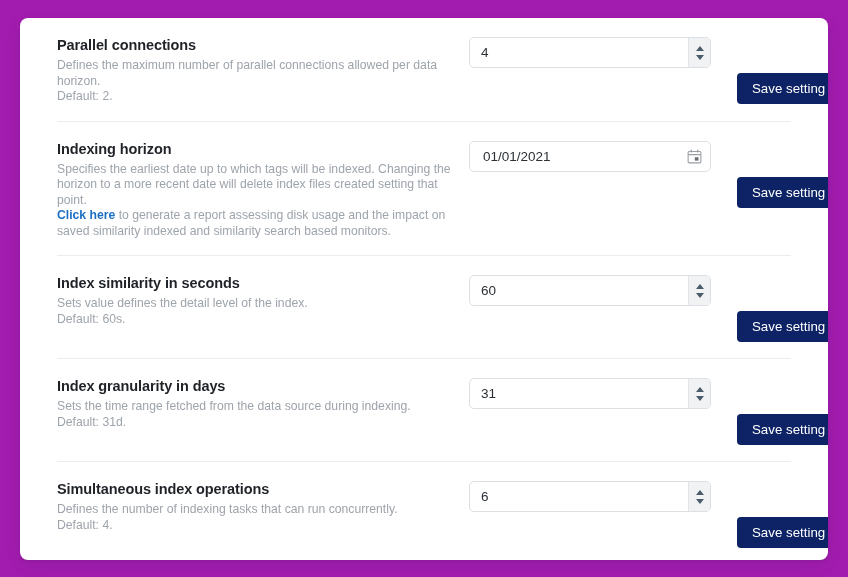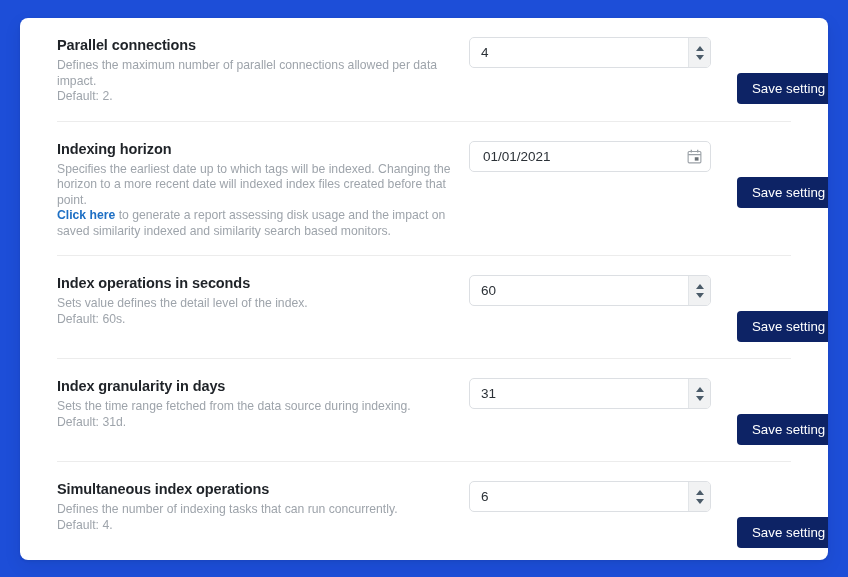--- a/index.html
+++ b/index.html
@@ -10,21 +10,21 @@
     height: 577px;
     background: #ffffff;
     font-family: "Liberation Sans", sans-serif;
     overflow: hidden;
   }
 
   #page {
     position: relative;
     width: 848px;
     height: 577px;
-    background: #1d4ed8;
+    background: #a21caf;
     padding-left: 9px;
   }
 
   .settings-card {
     position: absolute;
     left: 20px;
     top: 18px;
     width: 808px;
     height: 542px;
     background: #ffffff;
@@ -181,42 +181,42 @@
 <body>
 
 <div id="page">
   <div class="settings-card">
 
     <div class="setting-row">
       <div class="row-text">
         <div class="setting-title">Parallel connections</div>
         <div class="setting-desc">
           <span class="desc-line">Defines the maximum number of parallel connections allowed per data</span>
-          <span class="desc-line">impact.</span>
+          <span class="desc-line">horizon.</span>
           <span class="desc-line">Default: 2.</span>
         </div>
       </div>
       <div class="row-control">
         <div class="num-wrap">
           <input class="num-input" type="text" value="4" style="">
           <span class="spinner">
             <span class="spin-up"></span>
             <span class="spin-down"></span>
           </span>
         </div>
         <button class="save-btn">Save setting</button>
       </div>
     </div>
 
     <div class="setting-row">
       <div class="row-text">
         <div class="setting-title">Indexing horizon</div>
         <div class="setting-desc">
           <span class="desc-line">Specifies the earliest date up to which tags will be indexed. Changing the</span>
-          <span class="desc-line">horizon to a more recent date will indexed index files created before that</span>
+          <span class="desc-line">horizon to a more recent date will delete index files created setting that</span>
           <span class="desc-line">point.</span>
           <span class="desc-line"><a class="inline-link">Click here</a><span> to generate a report assessing disk usage and the impact on</span></span>
           <span class="desc-line">saved similarity indexed and similarity search based monitors.</span>
         </div>
       </div>
       <div class="row-control">
         <div class="date-wrap">
           <input class="date-input" type="text" value="01/01/2021" style="">
           <svg class="cal-icon" viewBox="0 0 16 16">
             <rect x="1.2" y="2.6" width="13.6" height="12.2" rx="1.2" fill="none" stroke="#9aa0a6" stroke-width="1.2"></rect>
@@ -225,21 +225,21 @@
             <line x1="11.4" y1="0.9" x2="11.4" y2="3.6" stroke="#9aa0a6" stroke-width="1.4"></line>
             <rect x="8.3" y="8.8" width="4.0" height="3.6" fill="#6b7176"></rect>
           </svg>
         </div>
         <button class="save-btn">Save setting</button>
       </div>
     </div>
 
     <div class="setting-row">
       <div class="row-text">
-        <div class="setting-title">Index operations in seconds</div>
+        <div class="setting-title">Index similarity in seconds</div>
         <div class="setting-desc">
           <span class="desc-line">Sets value defines the detail level of the index.</span>
           <span class="desc-line">Default: 60s.</span>
         </div>
       </div>
       <div class="row-control">
         <div class="num-wrap">
           <input class="num-input" type="text" value="60" style="">
           <span class="spinner">
             <span class="spin-up"></span>

